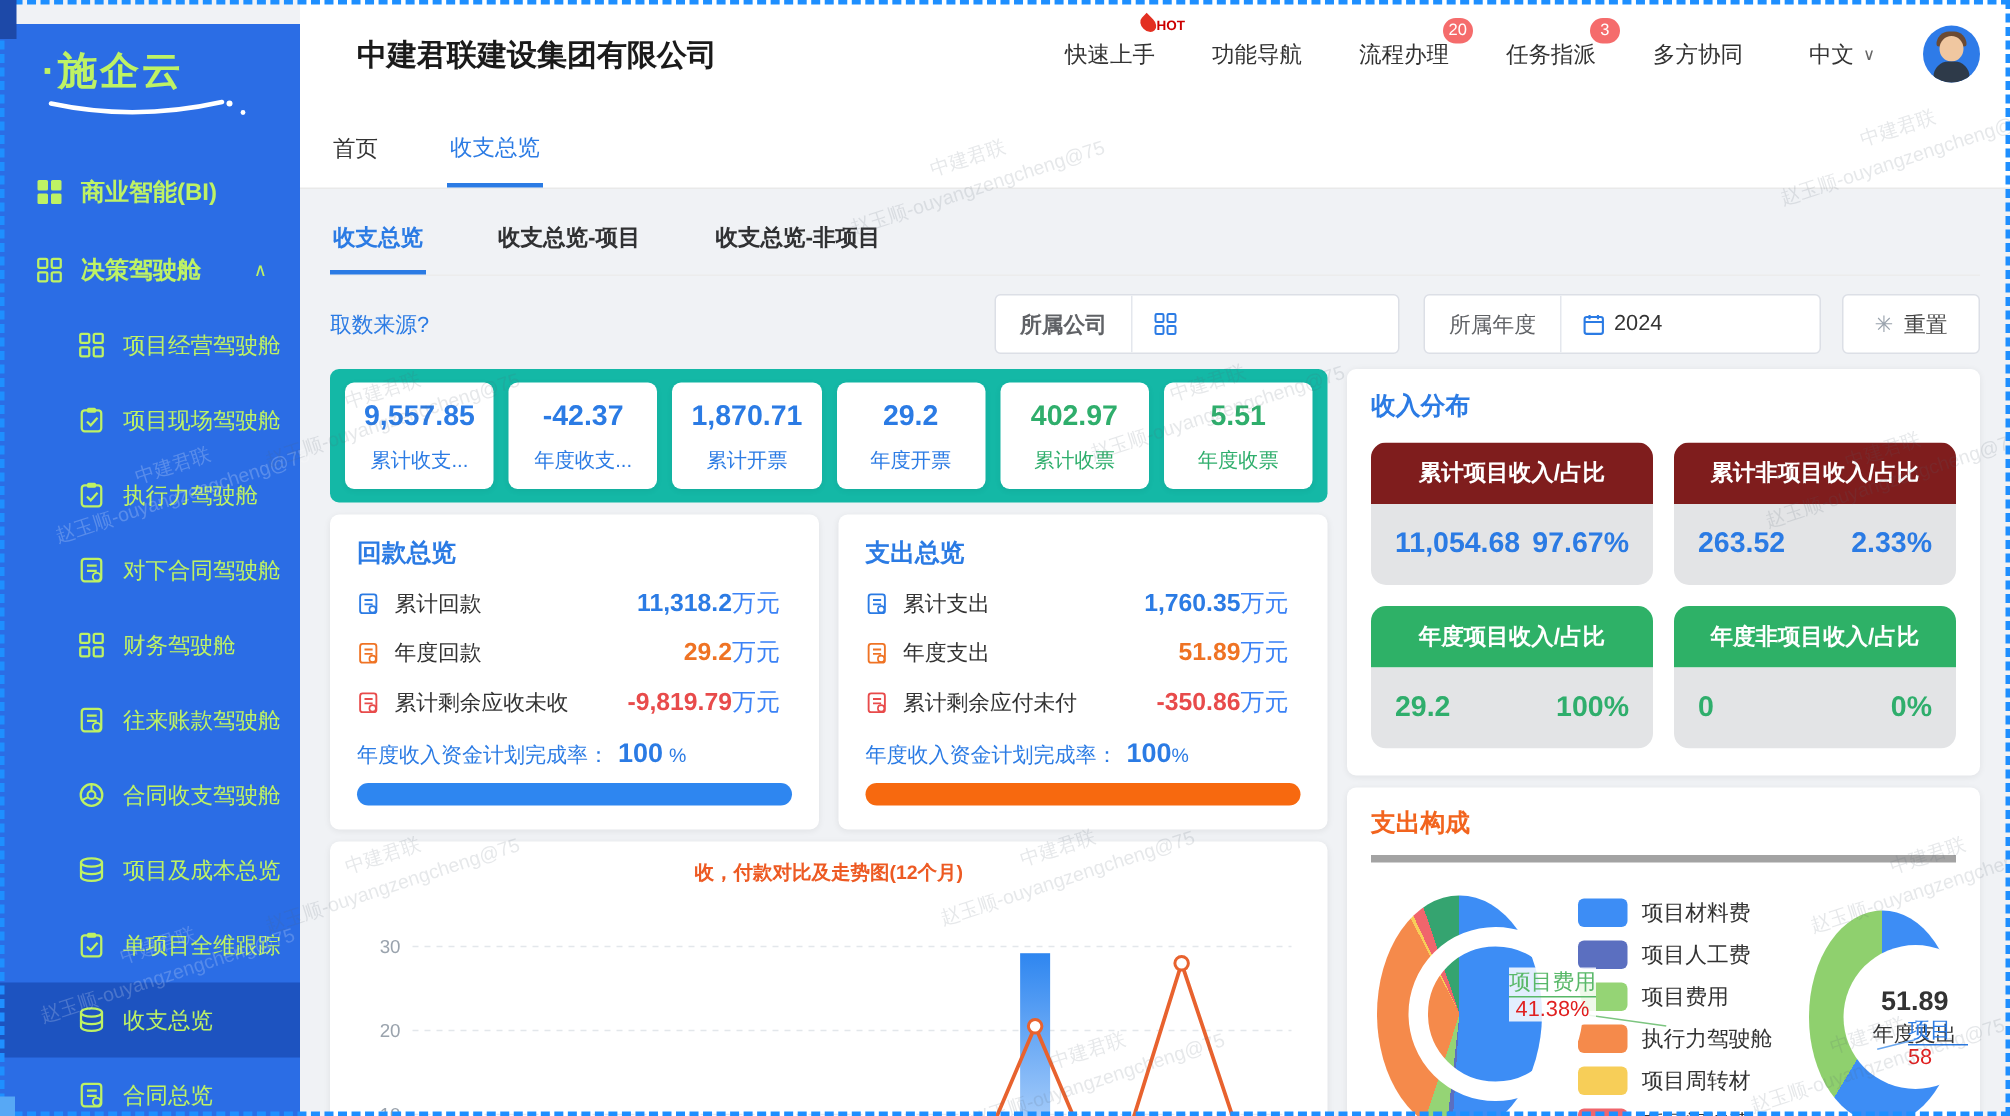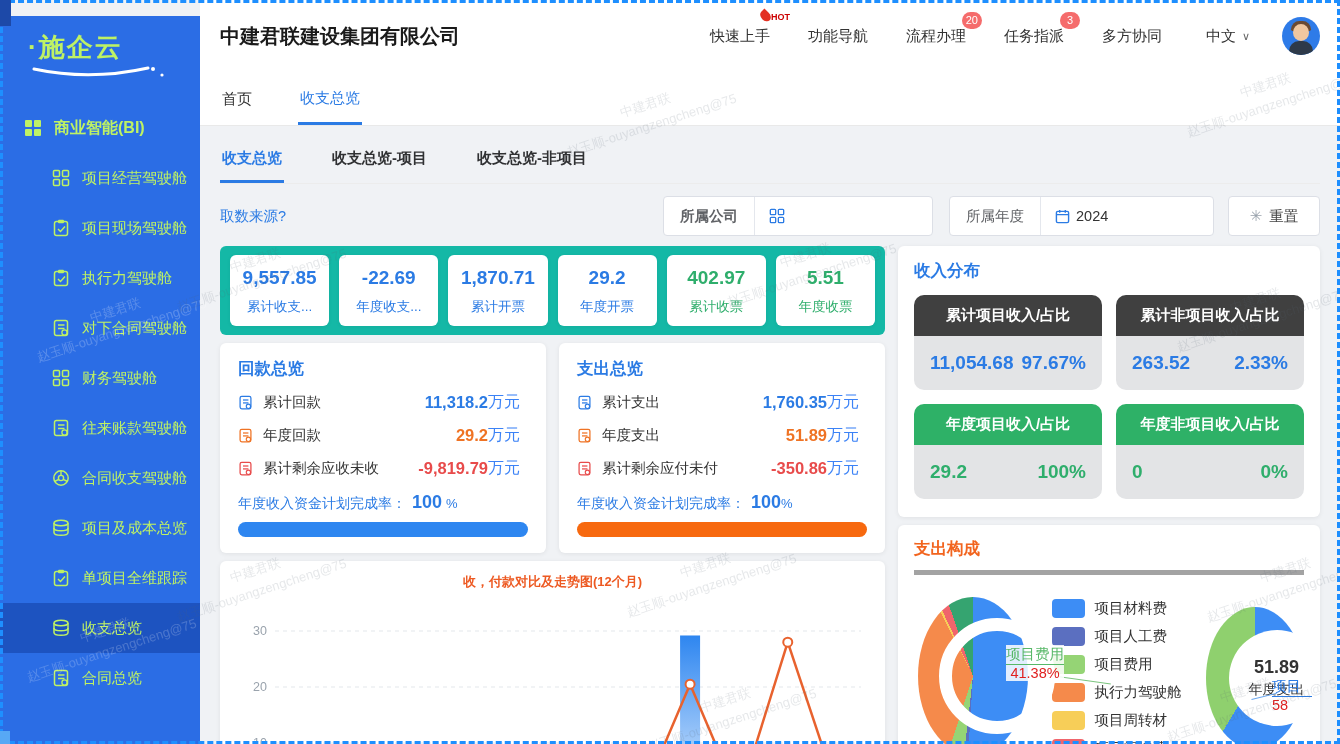--- a/index.html
+++ b/index.html
@@ -22,21 +22,21 @@
   .side-row { display:flex; align-items:center; height:50px; padding-left:24px; font-size:15px; cursor:pointer; position:relative; }
   .side-row .si { width:18px; height:18px; margin-right:12px; flex:none; }
   .side-section { font-weight:700; font-size:16px; margin-top:22px; }
   .side-group { font-weight:700; font-size:16px; margin-top:2px; }
   .side-caret { position:absolute; right:22px; font-size:12px; font-weight:400; }
   .side-sub { padding-left:52px; font-size:15px; }
   .side-sub.active { background:#1d53c0; }
 
   
   #header { position:absolute; left:200px; top:0; width:1140px; height:72px; background:#fff; display:flex; align-items:center; z-index:4; }
-  .company { font-size:20px; font-weight:700; color:#1a1a1a; margin-left:20px; }
+  .company { font-size:20px; font-weight:700; color:#1a1a1a; margin-left:38px; }
   .hnav { display:flex; align-items:center; margin-left:auto; margin-right:14px; gap:38px; }
   .hnav-item { position:relative; font-size:15px; color:#333; cursor:pointer; white-space:nowrap; }
   .badge { position:absolute; top:-15px; right:-16px; background:#f56c6c; color:#fff; font-size:11px; min-width:20px; height:17px; line-height:17px; border-radius:9px; text-align:center; padding:0 4px; }
   .badge:empty { display:none; }
   .hot-badge { position:absolute; top:-17px; right:-20px; display:flex; align-items:flex-end; }
   .flame { width:9px; height:12px; background:#e33022; border-radius:50% 0 50% 50%; transform:rotate(-45deg); margin-right:1px; }
   .hot-txt { color:#c00; font-size:9px; font-weight:700; }
   .lang { display:flex; align-items:center; gap:6px; font-size:15px; color:#333; cursor:pointer; margin-left:6px; }
   .lang .caret { font-size:11px; color:#666; }
   .avatar { width:38px; height:38px; border-radius:50%; background:#2e7be8; position:relative; overflow:hidden; margin:0 20px 0 18px; cursor:pointer; }
@@ -94,21 +94,21 @@
   .pbar { margin-top:9px; height:15px; border-radius:8px; }
   .pbar.blue { background:#2e86f0; }
   .pbar.orange { background:#f7690f; }
 
   
   .income-panel { background:#fff; border-radius:6px; box-shadow:0 1px 5px rgba(0,0,0,.07); padding:14px 16px 18px; }
   .income-title { color:#2b7be4; font-size:16.5px; font-weight:700; }
   .income-grid { display:grid; grid-template-columns:1fr 1fr; gap:14px; margin-top:13px; }
   .mini-card { border-radius:10px; overflow:hidden; }
   .mini-head { height:41px; display:flex; align-items:center; justify-content:center; color:#fff; font-size:15px; font-weight:700; }
-  .mini-head.blue { background:#404040; }
+  .mini-head.blue { background:#7f1d1d; }
   .mini-head.green { background:#2eb167; }
   .mini-body { background:#e3e4e6; height:54px; display:flex; align-items:center; justify-content:space-between; padding:0 16px; font-size:19px; font-weight:700; }
 
   
   .chart-panel { background:#fff; border-radius:6px; box-shadow:0 1px 5px rgba(0,0,0,.07); margin-top:8px; height:280px; padding-top:12px; }
   .chart-title { text-align:center; color:#ed5a23; font-size:13px; font-weight:700; }
   #trend { margin:2px auto 0; width:636px; }
 
   
   .comp-panel { background:#fff; border-radius:6px; box-shadow:0 1px 5px rgba(0,0,0,.07); margin-top:8px; height:380px; padding:13px 16px 0; position:relative; overflow:hidden; }
@@ -189,20 +189,27 @@
           </g>
       </defs>
     </svg>
 
     <div class="side-row side-section">
       <svg class="si" viewBox="0 0 18 18">
           <use href="#i-grid-f"></use>
         </svg>
       <span>商业智能(BI)</span>
     </div>
+    <div class="side-row side-group">
+      <svg class="si" viewBox="0 0 18 18">
+          <use href="#i-grid"></use>
+        </svg>
+      <span>决策驾驶舱</span>
+      <span class="side-caret">∧</span>
+    </div>
 
     <div class="side-row side-sub">
         <svg class="si" viewBox="0 0 18 18">
           <use href="#i-grid"></use>
         </svg>
         <span>项目经营驾驶舱</span>
       </div>
     <div class="side-row side-sub">
         <svg class="si" viewBox="0 0 18 18">
           <use href="#i-clip"></use>
@@ -335,21 +342,21 @@
     <div class="main-grid">
 
       <div class="col-left">
 
         <div class="stat-strip">
           <div class="stat-card">
               <div class="stat-val c-blue">9,557.85</div>
               <div class="stat-lbl c-blue">累计收支...</div>
             </div>
           <div class="stat-card">
-              <div class="stat-val c-blue">-22.69</div>
+              <div class="stat-val c-blue">-42.37</div>
               <div class="stat-lbl c-blue">年度收支...</div>
             </div>
           <div class="stat-card">
               <div class="stat-val c-blue">1,870.71</div>
               <div class="stat-lbl c-blue">累计开票</div>
             </div>
           <div class="stat-card">
               <div class="stat-val c-blue">29.2</div>
               <div class="stat-lbl c-blue">年度开票</div>
             </div>

